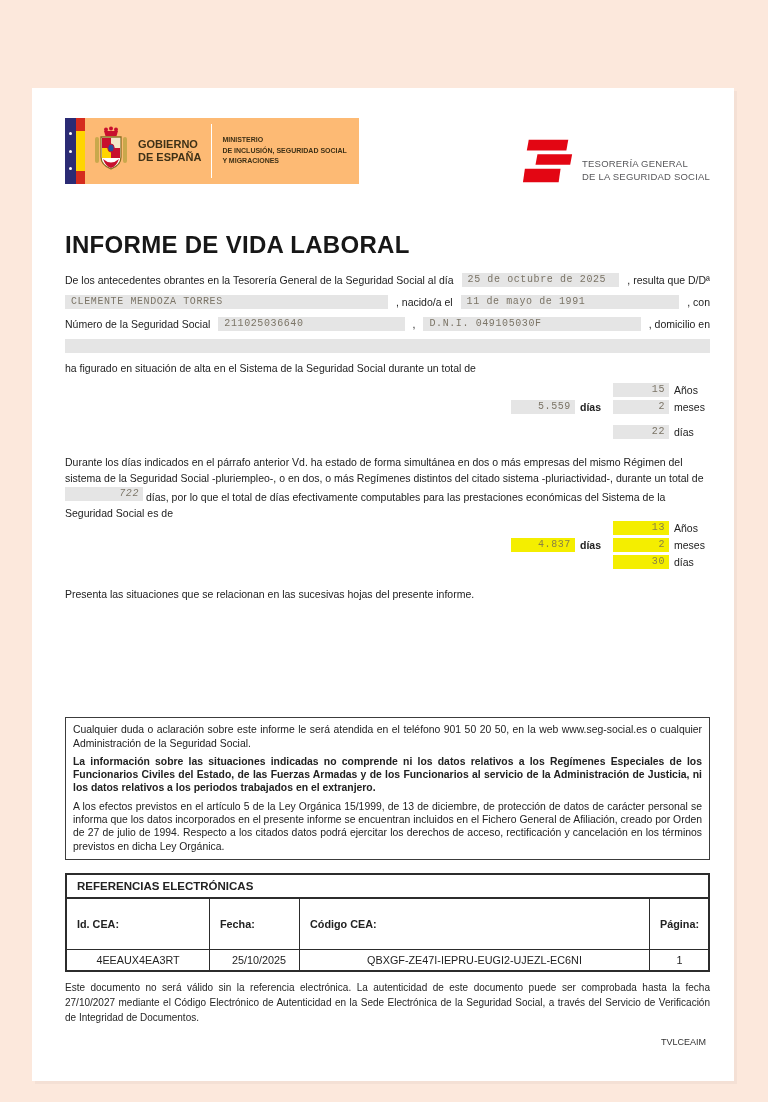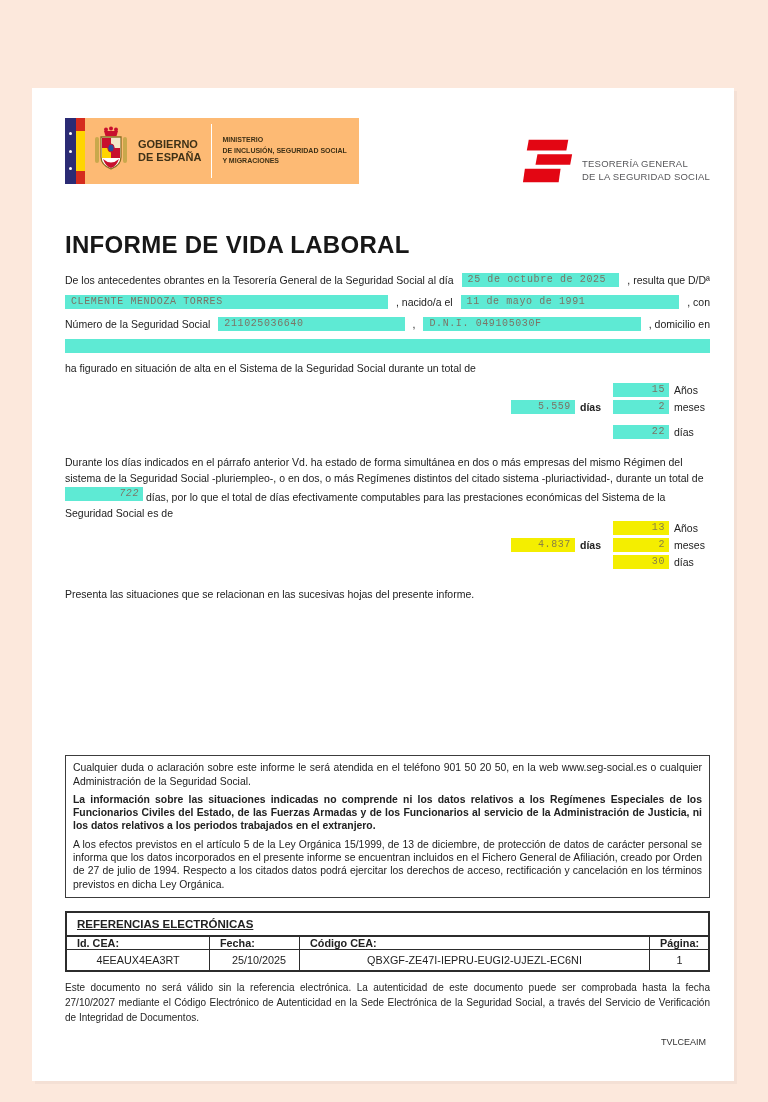--- a/index.html
+++ b/index.html
@@ -36,21 +36,21 @@
   .tgss-row{display:flex;margin-top:5px;}
   .tgss-glyph{width:54px;height:56px;flex:0 0 auto;margin-left:-8px;}
   .tgss-text{font-size:9.5px;color:#57575A;line-height:1.4;margin:24px 0 0 6px;letter-spacing:0.2px;white-space:nowrap;}
   
   .title{font-size:24px;font-weight:bold;letter-spacing:0.3px;color:#171717;margin-top:38px;}
   
   .intro{margin-top:14px;font-size:10.5px;}
   .line{display:flex;align-items:center;margin-bottom:8px;height:14px;}
   .seg{white-space:nowrap;}
   .field{
-    background:#5eead4;
+    background:#e5e5e5;
     font-family:"Liberation Mono","DejaVu Sans Mono",monospace;
     font-size:10px;color:#7B7466;
     letter-spacing:0.6px;
     height:14px;line-height:14px;
     padding:0 4px 0 6px;
     box-sizing:border-box;
     white-space:nowrap;overflow:hidden;
   }
   .grow{flex:1;}
   .ml{margin-left:8px;} .mr{margin-right:8px;}
@@ -68,23 +68,23 @@
   .inline-field{display:inline-block;vertical-align:baseline;width:78px;text-align:right;font-style:italic;}
   .presenta{margin-top:16px;font-size:10.5px;}
   .spacer{flex:1;}
   
   .info-box{border:1px solid #3c3c3c;padding:5px 7px;font-size:10.4px;line-height:1.28;text-align:justify;}
   .info-box p{margin:0 0 5px 0;}
   .info-box p:last-child{margin-bottom:1px;}
   .info-bold{font-weight:bold;}
   
   .refs{border:2px solid #2c2c2c;margin-top:13px;}
-  .refs-title{font-weight:bold;font-size:11.5px;padding:5px 10px;border-bottom:2px solid #2c2c2c;text-decoration:underline;}
+  .refs-title{font-weight:bold;font-size:11.5px;padding:5px 10px;border-bottom:2px solid #2c2c2c;}
   .refs-grid{display:grid;grid-template-columns:143px 90px 350px 1fr;}
-  .refs-cell{padding:0 10px;font-size:10.8px;border-right:1px solid #2c2c2c;box-sizing:border-box;}
+  .refs-cell{padding:19px 10px;font-size:10.8px;border-right:1px solid #2c2c2c;box-sizing:border-box;}
   .refs-cell:nth-child(4n){border-right:none;}
   .refs-head{font-weight:bold;border-bottom:1px solid #2c2c2c;}
   .refs-val{text-align:center;padding:4px 22px;}
   
   .legal{margin-top:8px;font-size:10px;line-height:1.5;text-align:justify;color:#262626;}
   .doc-code{margin-top:12px;text-align:right;font-size:9px;color:#333;padding-right:4px;}
 </style>
 </head>
 <body>
 

